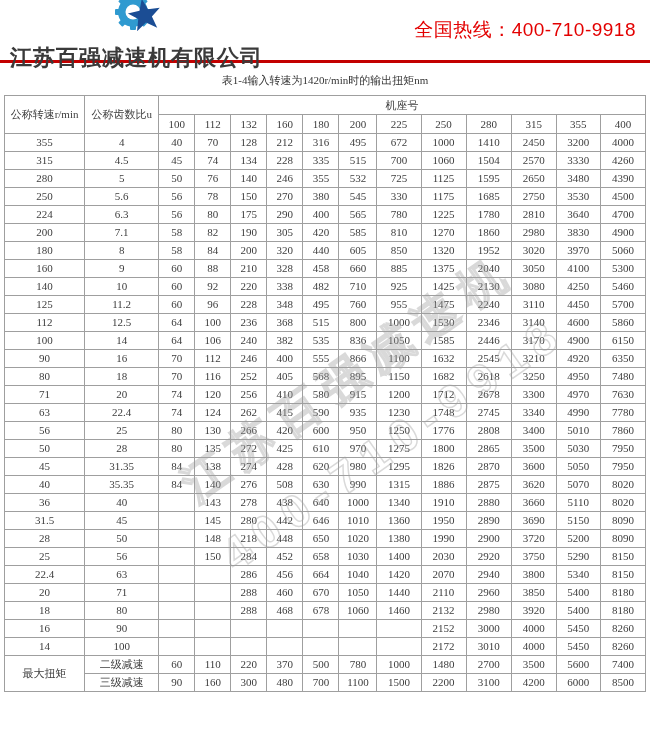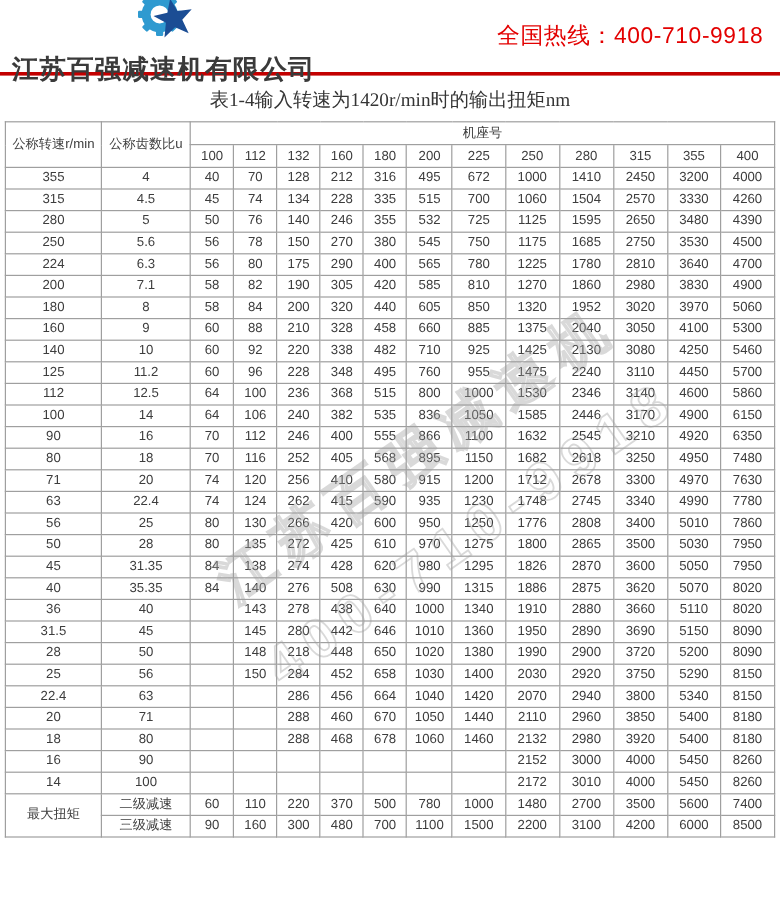--- a/index.html
+++ b/index.html
@@ -10,26 +10,26 @@
   
   .site-header { display:flex; align-items:center; justify-content:space-between;
                  height:60px; padding:0 14px 0 10px; background:#fff; }
   .logo-wrap { display:flex; align-items:center; gap:6px; cursor:pointer;flex-direction:column; }
   .company-name { font-size:22px; font-weight:bold; color:#3a3a3a; letter-spacing:1px;
                   font-family:"Liberation Sans", sans-serif; }
   .hotline { font-size:19px; font-weight:normal; color:#e30000; letter-spacing:0.5px; }
   .header-divider { height:3px; background:#c30000; width:100%; }
 
   
-  .table-title { text-align:center; font-size:16px; color:#353535; margin:10px 0 7px;
+  .table-title { text-align:center; font-size:11px; color:#353535; margin:10px 0 7px;
                  font-family:"Liberation Serif", serif; }
 
   
   table.torque { width:642px; margin:0 4px; border-collapse:collapse; table-layout:fixed;
-                 font-family:Liberation Sans, sans-serif; font-size:11px; color:#3d3d3d; }
+                 font-family:Liberation Serif, serif; font-size:11px; color:#3d3d3d; }
   table.torque th, table.torque td { border:1px solid #9f9f9f; text-align:center;
                  vertical-align:middle; height:17.5px; line-height:17px; padding:0;
                  font-weight:normal; overflow:hidden; white-space:nowrap; }
   table.torque thead th { height:19px; }
 
   
   .watermark { position:absolute; top:330px; left:-60px; width:860px;
                transform:rotate(-35deg); transform-origin:center center;
                pointer-events:none; text-align:center; z-index:5; }
   .watermark div { font-size:46px; font-weight:bold; letter-spacing:10px;
@@ -156,21 +156,21 @@
         </tr>
         <tr>
           <td>250</td>
           <td>5.6</td>
           <td>56</td>
           <td>78</td>
           <td>150</td>
           <td>270</td>
           <td>380</td>
           <td>545</td>
-          <td>750</td>
+          <td>330</td>
           <td>1175</td>
           <td>1685</td>
           <td>2750</td>
           <td>3530</td>
           <td>4500</td>
         </tr>
         <tr>
           <td>224</td>
           <td>6.3</td>
           <td>56</td>

